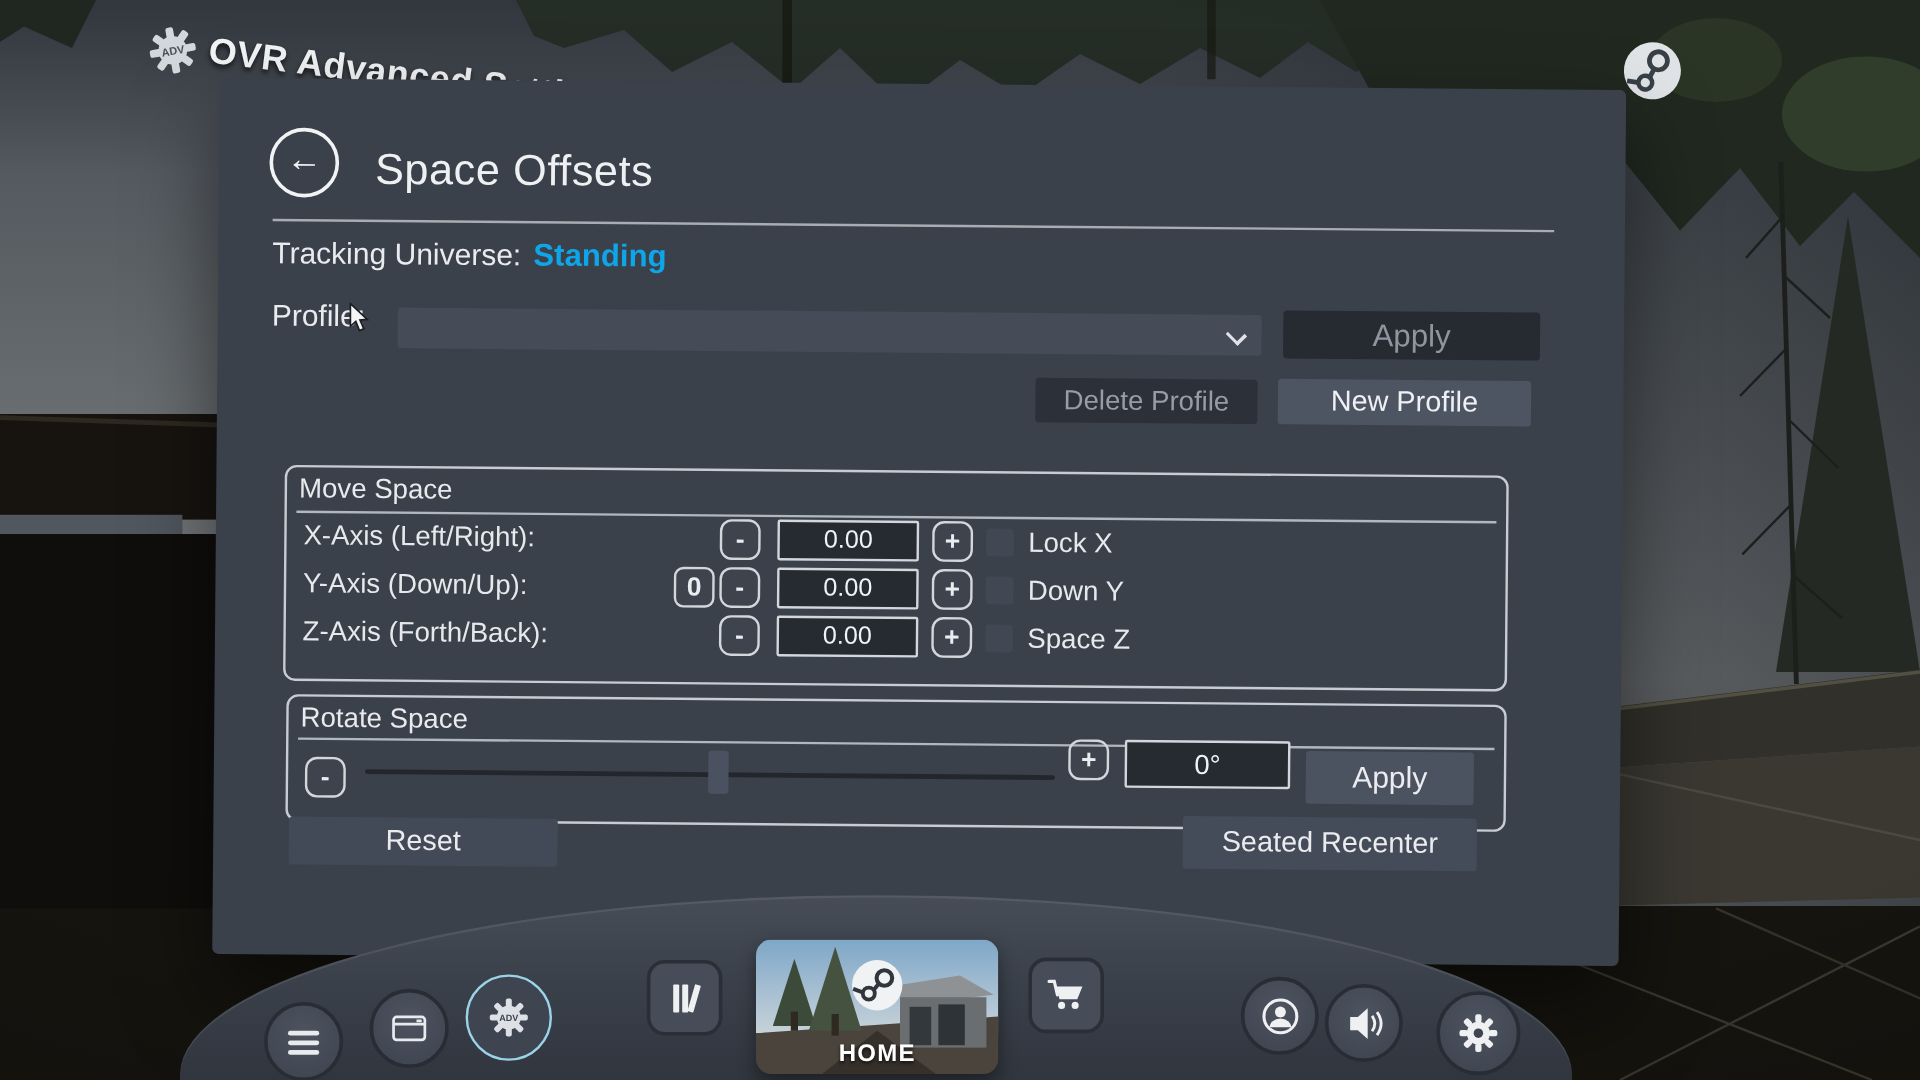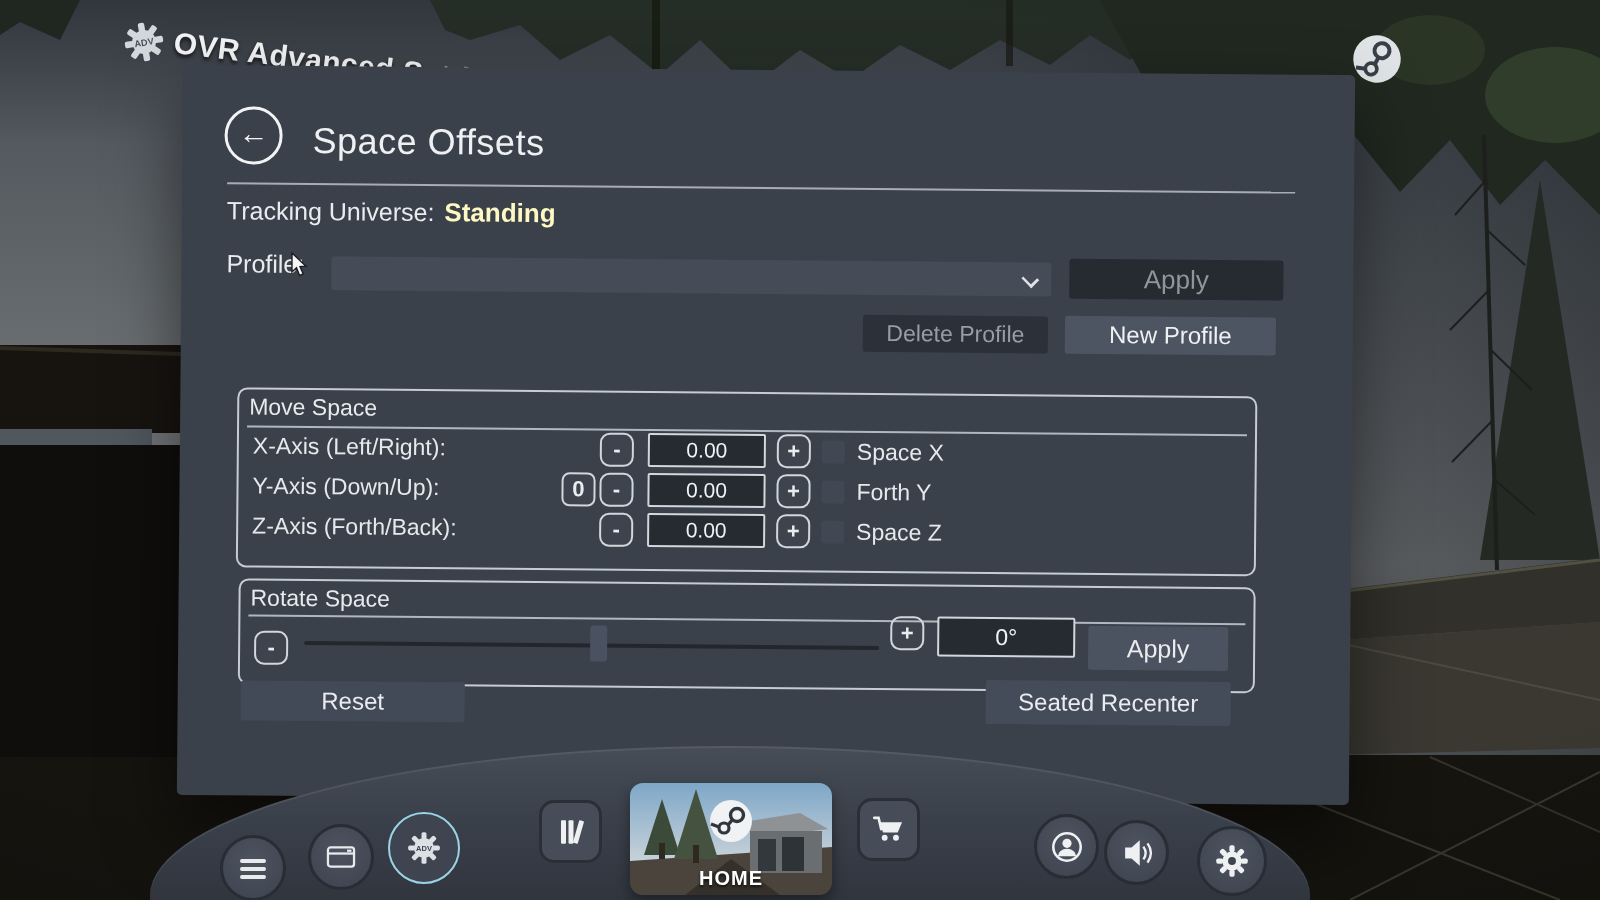--- a/index.html
+++ b/index.html
@@ -26,21 +26,21 @@
   
   #panel{left:180px;top:70px;width:1172px;height:730px;background:#3a414b;z-index:10;
     border-radius:5px;transform:rotate(0.5deg);box-shadow:0 35px 70px rgba(0,0,0,.5);
     color:#e9ebee;}
   #back-btn{left:42px;top:41px;width:52px;height:52px;border-radius:50%;
     border:3px solid #f2f3f5;background:transparent;color:#f2f3f5;font-size:30px;
     font-weight:bold;line-height:48px;text-align:center;cursor:pointer;}
   #panel-title{left:130px;top:54px;font-size:36px;color:#eef0f2;letter-spacing:.5px;}
   #panel-divider{left:45px;top:117px;width:1068px;height:2px;background:#bcc0c6;opacity:.85;}
   #tracking-line{left:45px;top:130px;font-size:25px;}
-  #tracking-line b{font-size:26px;color:#fef9c3;margin-left:10px;}
+  #tracking-line b{font-size:26px;color:#0ea5e9;margin-left:10px;}
   #profile-label{left:45px;top:184px;font-size:25px;}
   #profile-select{left:150px;top:190px;width:720px;height:34px;background:#454b57;
     border-radius:3px;cursor:pointer;}
   #profile-select .chev{position:absolute;right:14px;top:10px;width:11px;height:11px;
     border-right:3px solid #dfe2e6;border-bottom:3px solid #dfe2e6;transform:rotate(45deg) scale(1,.8);}
   .btn{position:absolute;border:none;border-radius:3px;font-family:"Liberation Sans",sans-serif;
     text-align:center;cursor:pointer;}
   #apply-top{left:888px;top:186px;width:214px;height:40px;background:#262a31;
     color:#8f959e;font-size:26px;}
   #delete-profile{left:682px;top:244px;width:185px;height:37px;background:#2c3038;
@@ -199,31 +199,31 @@
   <div id="move-group" class="group">
     <div class="group-title">Move Space</div>
     <div id="move-line" class="group-line"></div>
 
     <div class="ms-row" style="top:40px">
       <span class="ms-label">X-Axis (Left/Right):</span>
       <button class="sq-btn" style="left:361px">-</button>
       <div class="value-box" style="left:409px">0.00</div>
       <button class="sq-btn" style="left:538px">+</button>
       <span class="checkbox" style="left:583px"></span>
-      <span class="lock-label" style="left:618px">Space X</span>
+      <span class="lock-label" style="left:618px">Lock X</span>
     </div>
 
     <div class="ms-row" style="top:80px">
       <span class="ms-label">Y-Axis (Down/Up):</span>
       <button class="sq-btn" style="left:323px;border-radius:8px">0</button>
       <button class="sq-btn" style="left:361px">-</button>
       <div class="value-box" style="left:409px">0.00</div>
       <button class="sq-btn" style="left:538px">+</button>
       <span class="checkbox" style="left:583px"></span>
-      <span class="lock-label" style="left:618px">Forth Y</span>
+      <span class="lock-label" style="left:618px">Down Y</span>
     </div>
 
     <div class="ms-row" style="top:120px">
       <span class="ms-label">Z-Axis (Forth/Back):</span>
       <button class="sq-btn" style="left:361px">-</button>
       <div class="value-box" style="left:409px">0.00</div>
       <button class="sq-btn" style="left:538px">+</button>
       <span class="checkbox" style="left:583px"></span>
       <span class="lock-label" style="left:618px">Space Z</span>
     </div>

